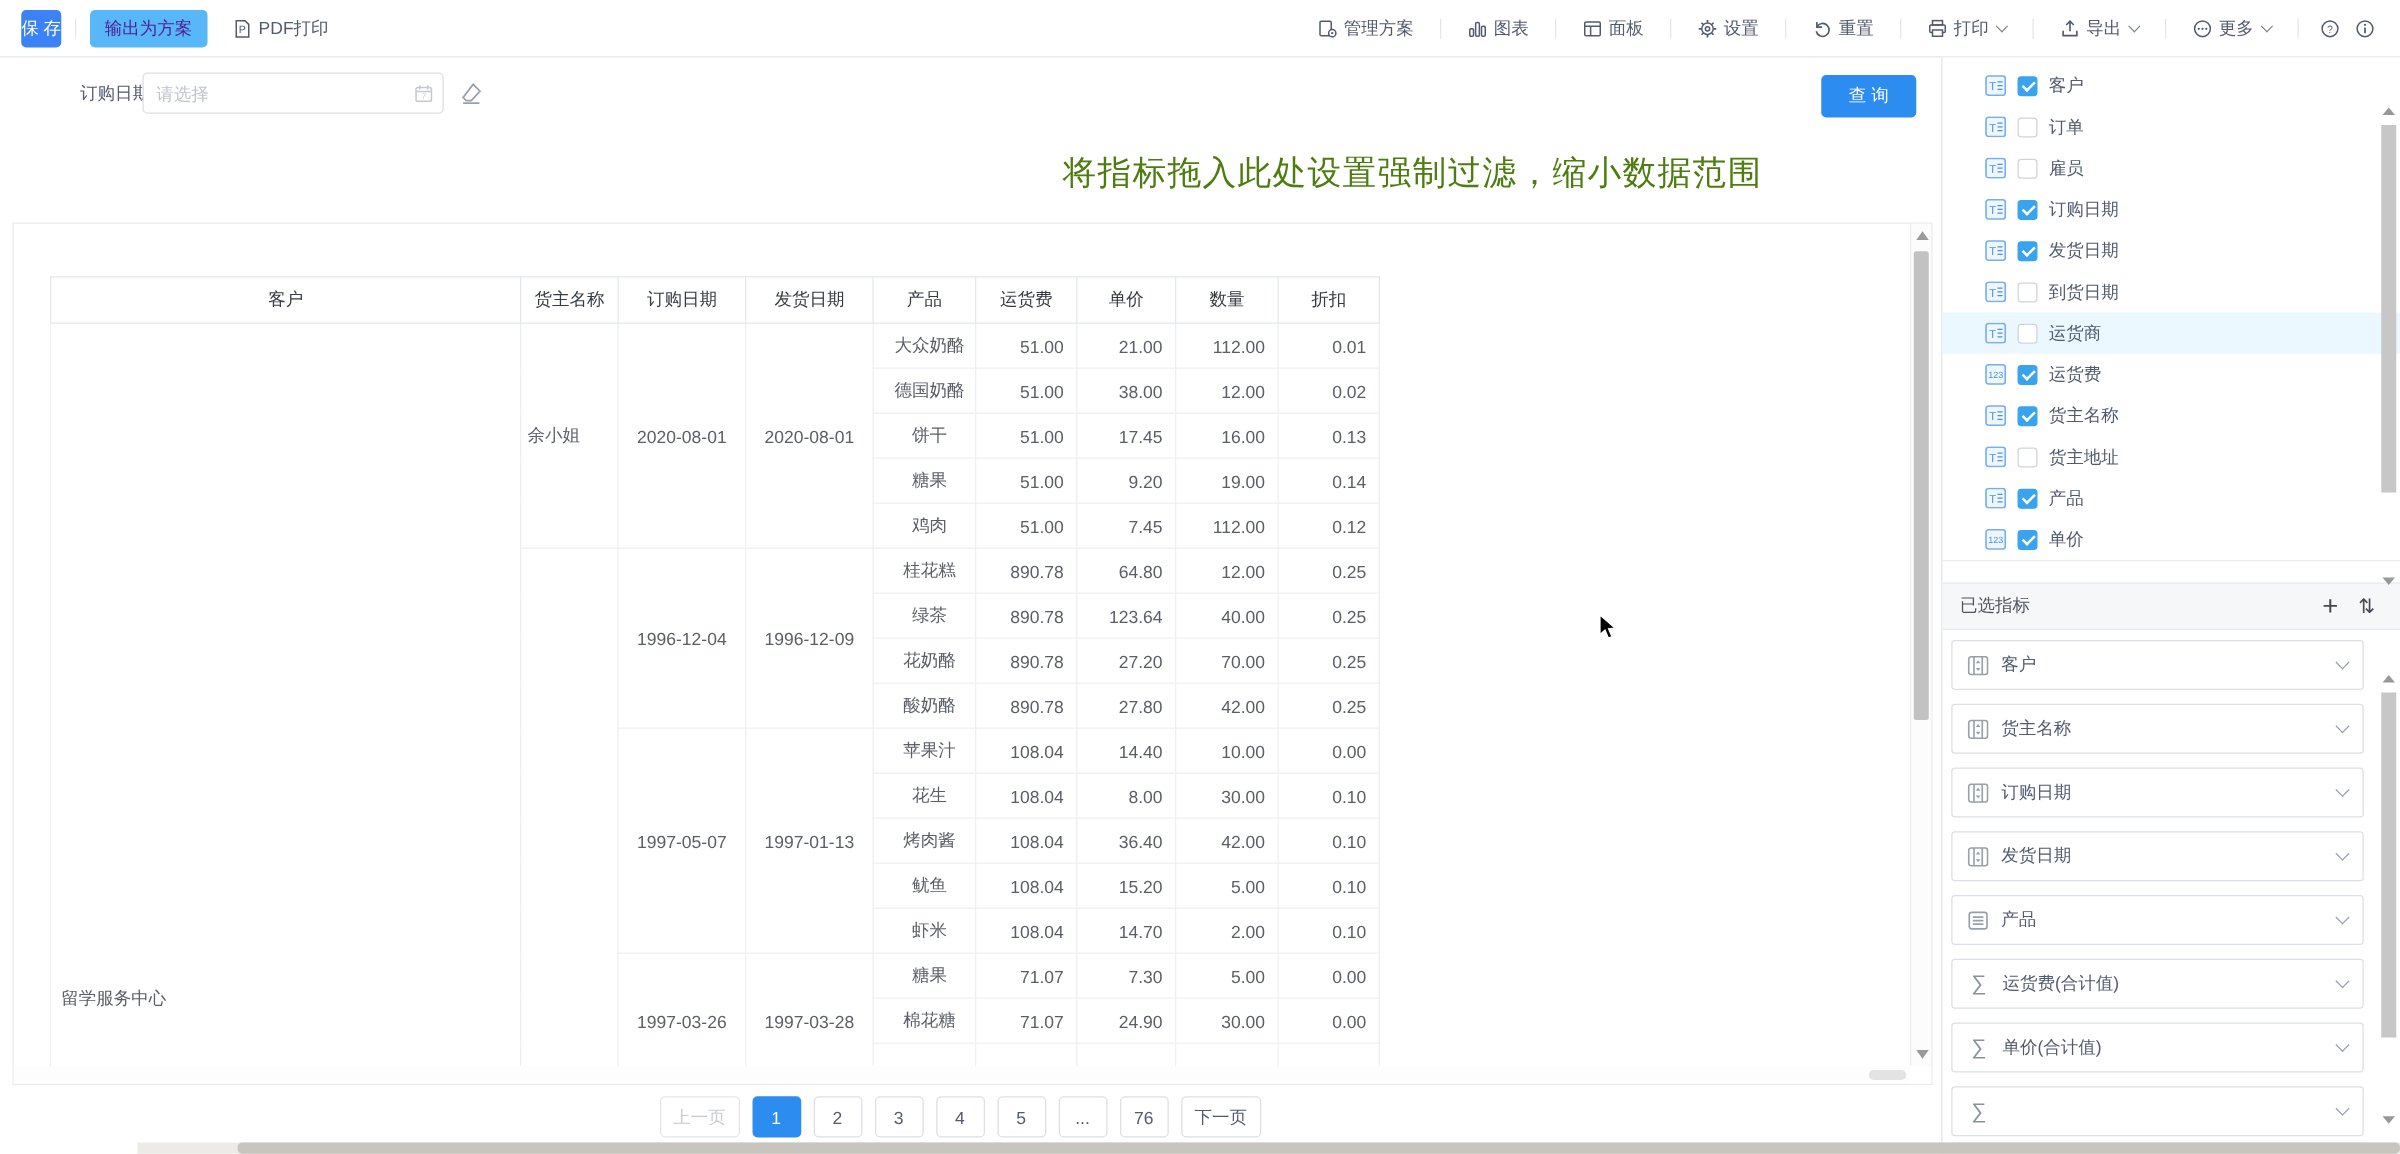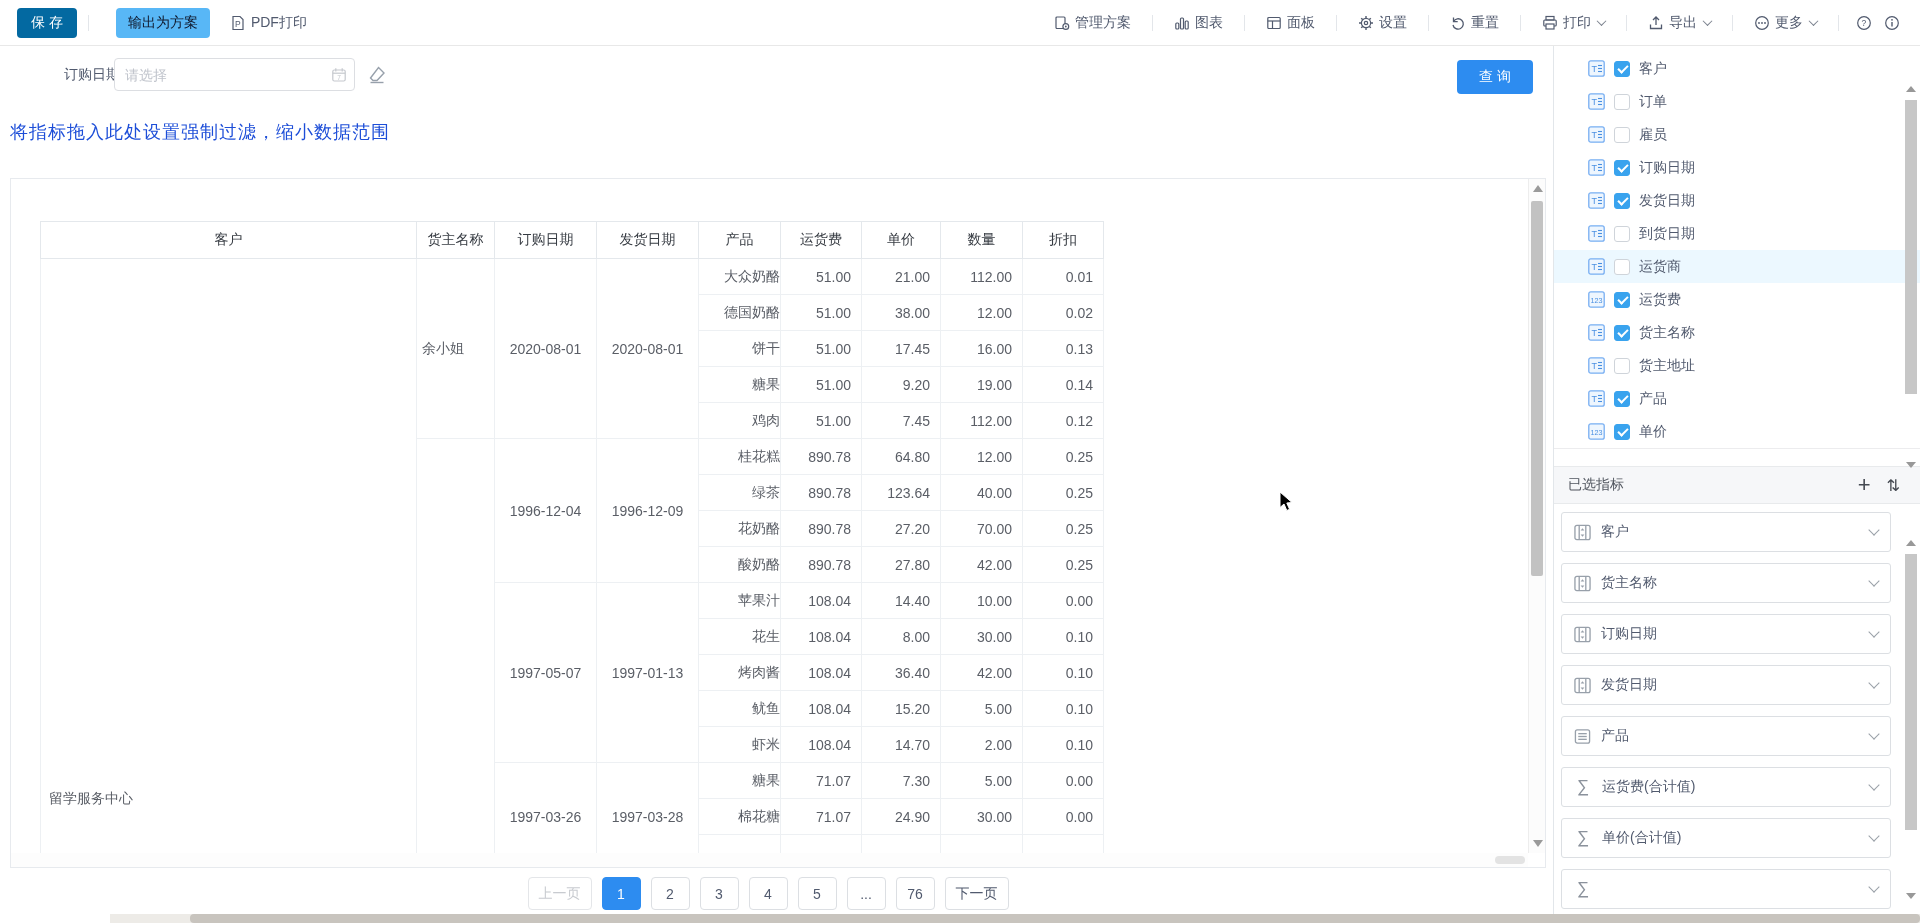--- a/index.html
+++ b/index.html
@@ -3,56 +3,56 @@
 <meta charset="utf-8">
 <style>
   * { margin:0; padding:0; box-sizing:border-box; }
   html,body { width:1920px; height:923px; overflow:hidden; background:#fff;
     font-family:"Liberation Sans","DejaVu Sans",sans-serif; }
 
   
   .topbar { position:absolute; left:0; top:0; width:1920px; height:46px; background:#fff;
     border-bottom:1px solid #e8e8e8; display:flex; align-items:center; justify-content:space-between; }
   .topbar-left { display:flex; align-items:center; padding-left:17px; }
-  .btn-primary { height:30px; padding:0 14px; background:#0369a1; color:#fff; font-size:14px;
+  .btn-primary { height:30px; padding:0 0; background:#3b82f6; color:#fff; font-size:14px;
     border:none; border-radius:4px; display:inline-flex; align-items:center; cursor:pointer; }
-  .btn-secondary { height:30px; padding:0 12px; background:#58b7f6; color:#0f172a; font-size:14px;
-    border:none; border-radius:4px; display:inline-flex; align-items:center; cursor:pointer;margin-left:16px; }
+  .btn-secondary { height:30px; padding:0 12px; background:#58b7f6; color:#4c1d95; font-size:14px;
+    border:none; border-radius:4px; display:inline-flex; align-items:center; cursor:pointer; }
   .tb-divider { width:1px; height:16px; background:#e3e6ea; margin:0 11px; }
   .tb-item { display:inline-flex; align-items:center; gap:5px; color:#515a6e; font-size:14px;
     padding:0 10px; cursor:pointer; white-space:nowrap; }
   .topbar-right { display:flex; align-items:center; padding-right:14px; }
   .mini-chev { width:7px; height:7px; border-right:1.4px solid #7b828e; border-bottom:1.4px solid #7b828e;
     transform:rotate(45deg) translate(-1px,-1px); display:inline-block; margin-left:2px; }
   .icon16 { width:16px; height:16px; display:inline-block; }
 
   
   .filter-label { position:absolute; left:64px; top:66px; font-size:14px; color:#515a6e; }
   .date-input { position:absolute; left:114px; top:58px; width:241px; height:33px;
     border:1px solid #dcdee2; border-radius:4px; background:#fff; display:flex; align-items:center; }
   .date-input input { border:none; outline:none; flex:1; padding:0 8px 0 10px; font-size:14px;
     color:#515a6e; background:transparent; font-family:inherit; }
   .date-input input::placeholder { color:#c0c4cc; }
   .cal-wrap { width:30px; display:flex; justify-content:center; }
   .eraser-btn { position:absolute; left:366px; top:64px; width:22px; height:22px; cursor:pointer; }
   .query-btn { position:absolute; left:1457px; top:60px; width:76px; height:34px; background:#2d8cf0;
     color:#fff; font-size:14px; border:none; border-radius:4px; cursor:pointer; }
-  .dropzone { position:absolute; left:10px; top:120px; width:1400px; text-align:left;
-    font-size:18px; color:#1d4ed8; letter-spacing:1px; }
+  .dropzone { position:absolute; left:10px; top:120px; width:1400px; text-align:right;
+    font-size:27px; color:#4d7c0f; letter-spacing:1px; }
 
   
   .table-card { position:absolute; left:10px; top:178px; width:1536px; height:690px;
     border:1px solid #e7eaee; background:#fff; }
   .table-scroll { position:absolute; left:0; top:0; right:17px; bottom:14px; overflow:hidden; }
   table.grid { border-collapse:collapse; table-layout:fixed; width:1063px; margin:42px 0 0 29px;
     font-size:14px; color:#5a5e66; }
   table.grid th { height:37px; font-weight:normal; color:#363b42; text-align:center;
     border:1px solid #e4e8ec; background:#fff; }
   table.grid td { height:36px; border:1px solid #edf0f3; background:#fff; }
-  td.c-prod { text-align:right; padding-left:8px; }
+  td.c-prod { text-align:center; padding-left:8px; }
   td.c-num { text-align:right; padding-right:10px; }
   td.c-date { text-align:center; }
   td.c-shipper { text-align:left; padding-left:5px; vertical-align:middle; }
   td.c-customer { position:relative; }
   .customer-label { position:absolute; left:8px; top:531px; color:#5a5e66; }
 
   
   .vtrack { position:absolute; right:0; top:0; width:17px; bottom:14px; background:#fcfcfc;
     border-left:1px solid #ededed; }
   .sb-arrow-up, .sb-arrow-down { position:absolute; left:4px; width:0; height:0;

